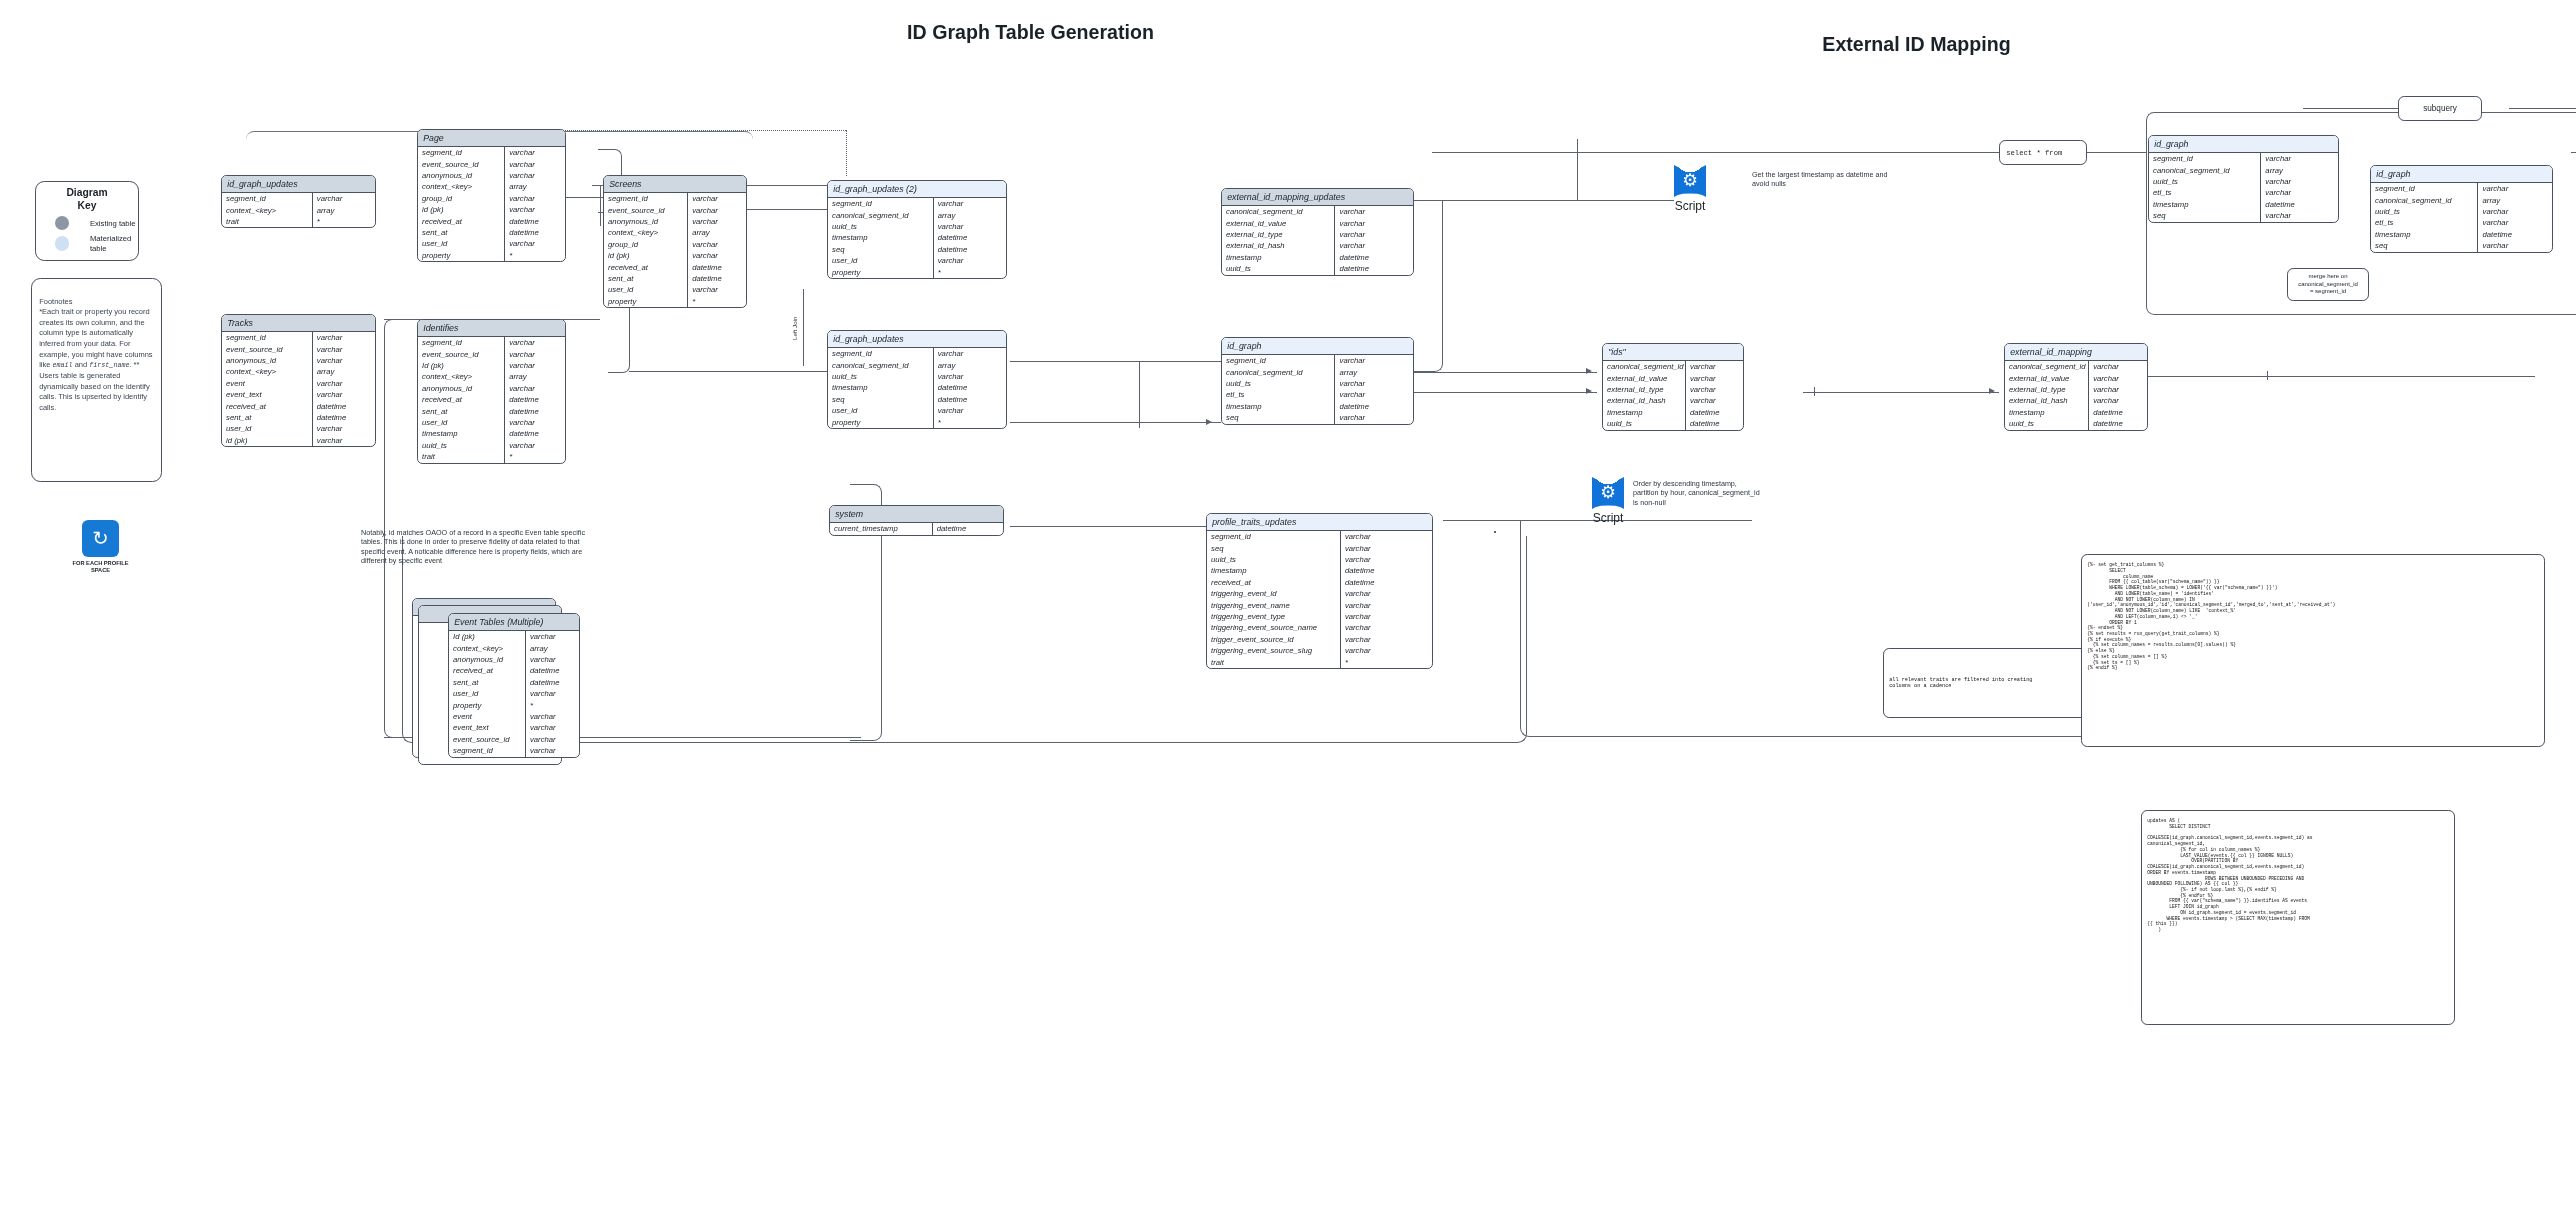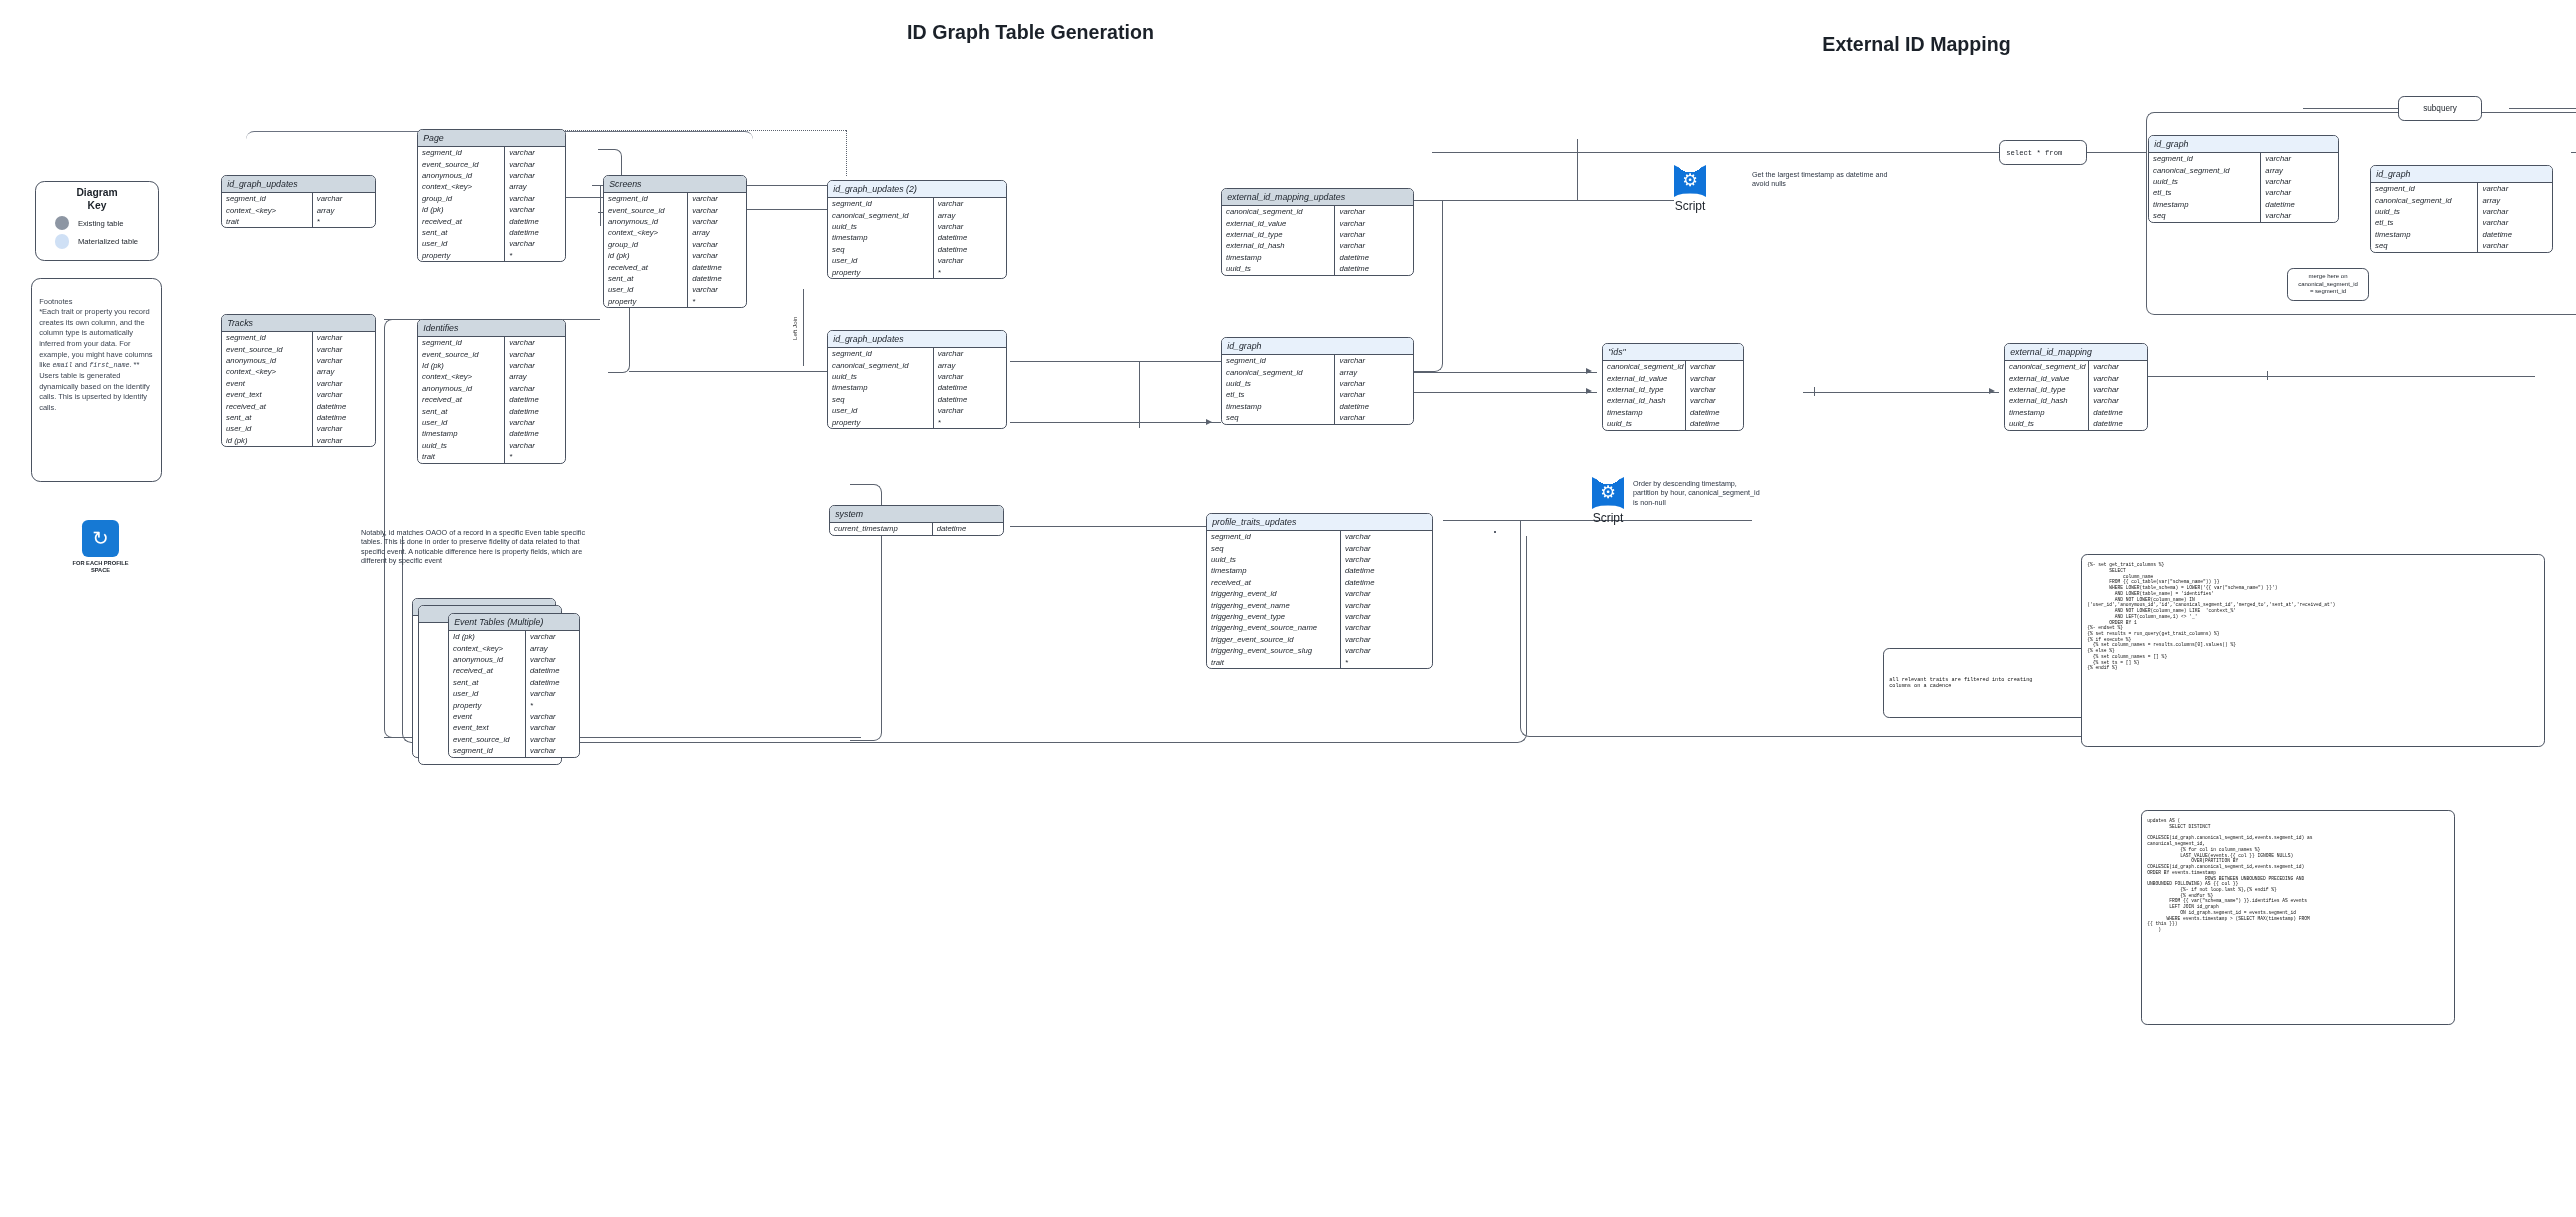--- a/index.html
+++ b/index.html
@@ -29,21 +29,21 @@
   .rbox{position:absolute;border:1px solid #4a5260;border-radius:6.2px;background:#fff;box-sizing:border-box;
         display:flex;align-items:center;justify-content:center;text-align:center;font-size:8.2px;}
   .rbox.mono{font-family:"Liberation Mono",monospace;justify-content:flex-start;}
 
   
   .group{position:absolute;border:1px solid #6b7280;border-radius:8.2px;background:transparent;box-sizing:border-box;}
 
   
   .card{position:absolute;border:1.5px solid #4a5260;border-radius:9.3px;background:#fff;box-sizing:border-box;}
   .key-title{text-align:center;font-weight:bold;font-size:10.3px;line-height:1.2;margin-top:5.2px;}
-  .key-row{display:flex;align-items:center;gap:9px;margin:4.1px 0 0 18.5px;}
+  .key-row{display:flex;align-items:center;gap:21px;margin:4.1px 0 0 18.5px;}
   .key-dot{width:14.4px;height:14.4px;border-radius:50%;flex:none;}
   .key-dot.existing{background:#8d96a3;}
   .key-dot.mat{background:#cfe0f5;}
   .key-label{font-size:7.7px;line-height:1.2;max-width:62px;}
   .footnote{font-size:7.5px;line-height:1.42;padding:17.5px 7.2px 5.2px 7.2px;color:#3d4552;}
   .footnote .mono{font-family:"Liberation Mono",monospace;font-size:6.7px;font-style:italic;}
 
   
   .note{position:absolute;font-size:7.2px;line-height:1.3;text-align:left;color:#2b3442;}
 
@@ -139,21 +139,21 @@
   <div class="rc" style="left:2146px;top:112px;width:515px;height:201px;border-left:1px solid #5b626e;border-radius:8.2px;border-right:none;background:none;"></div>
 
   <div class="h" style="left:2303px;top:108px;width:98px;"></div>
   <div class="h" style="left:2509px;top:108px;width:160px;"></div>
 
   <div class="h" style="left:2571px;top:152px;width:28px;"></div>
 
   <div class="h" style="left:1443px;top:520px;width:309px;"></div>
   <div class="rc" style="left:1520px;top:520px;width:979px;height:216px;border-top:none;border-right:none;border-radius:0 0 0 9.3px;"></div>
 
-  <div class="card" style="left:35px;top:181px;width:124px;height:80px;">
+  <div class="card" style="left:35px;top:181px;width:104px;height:80px;">
     <div class="key-title">
       <span>Diagram</span><br><span>Key</span>
     </div>
     <div class="key-row">
       <span class="key-dot existing"></span>
       <span class="key-label">Existing table</span>
     </div>
     <div class="key-row">
       <span class="key-dot mat"></span>
       <span class="key-label">Materialized table</span>

